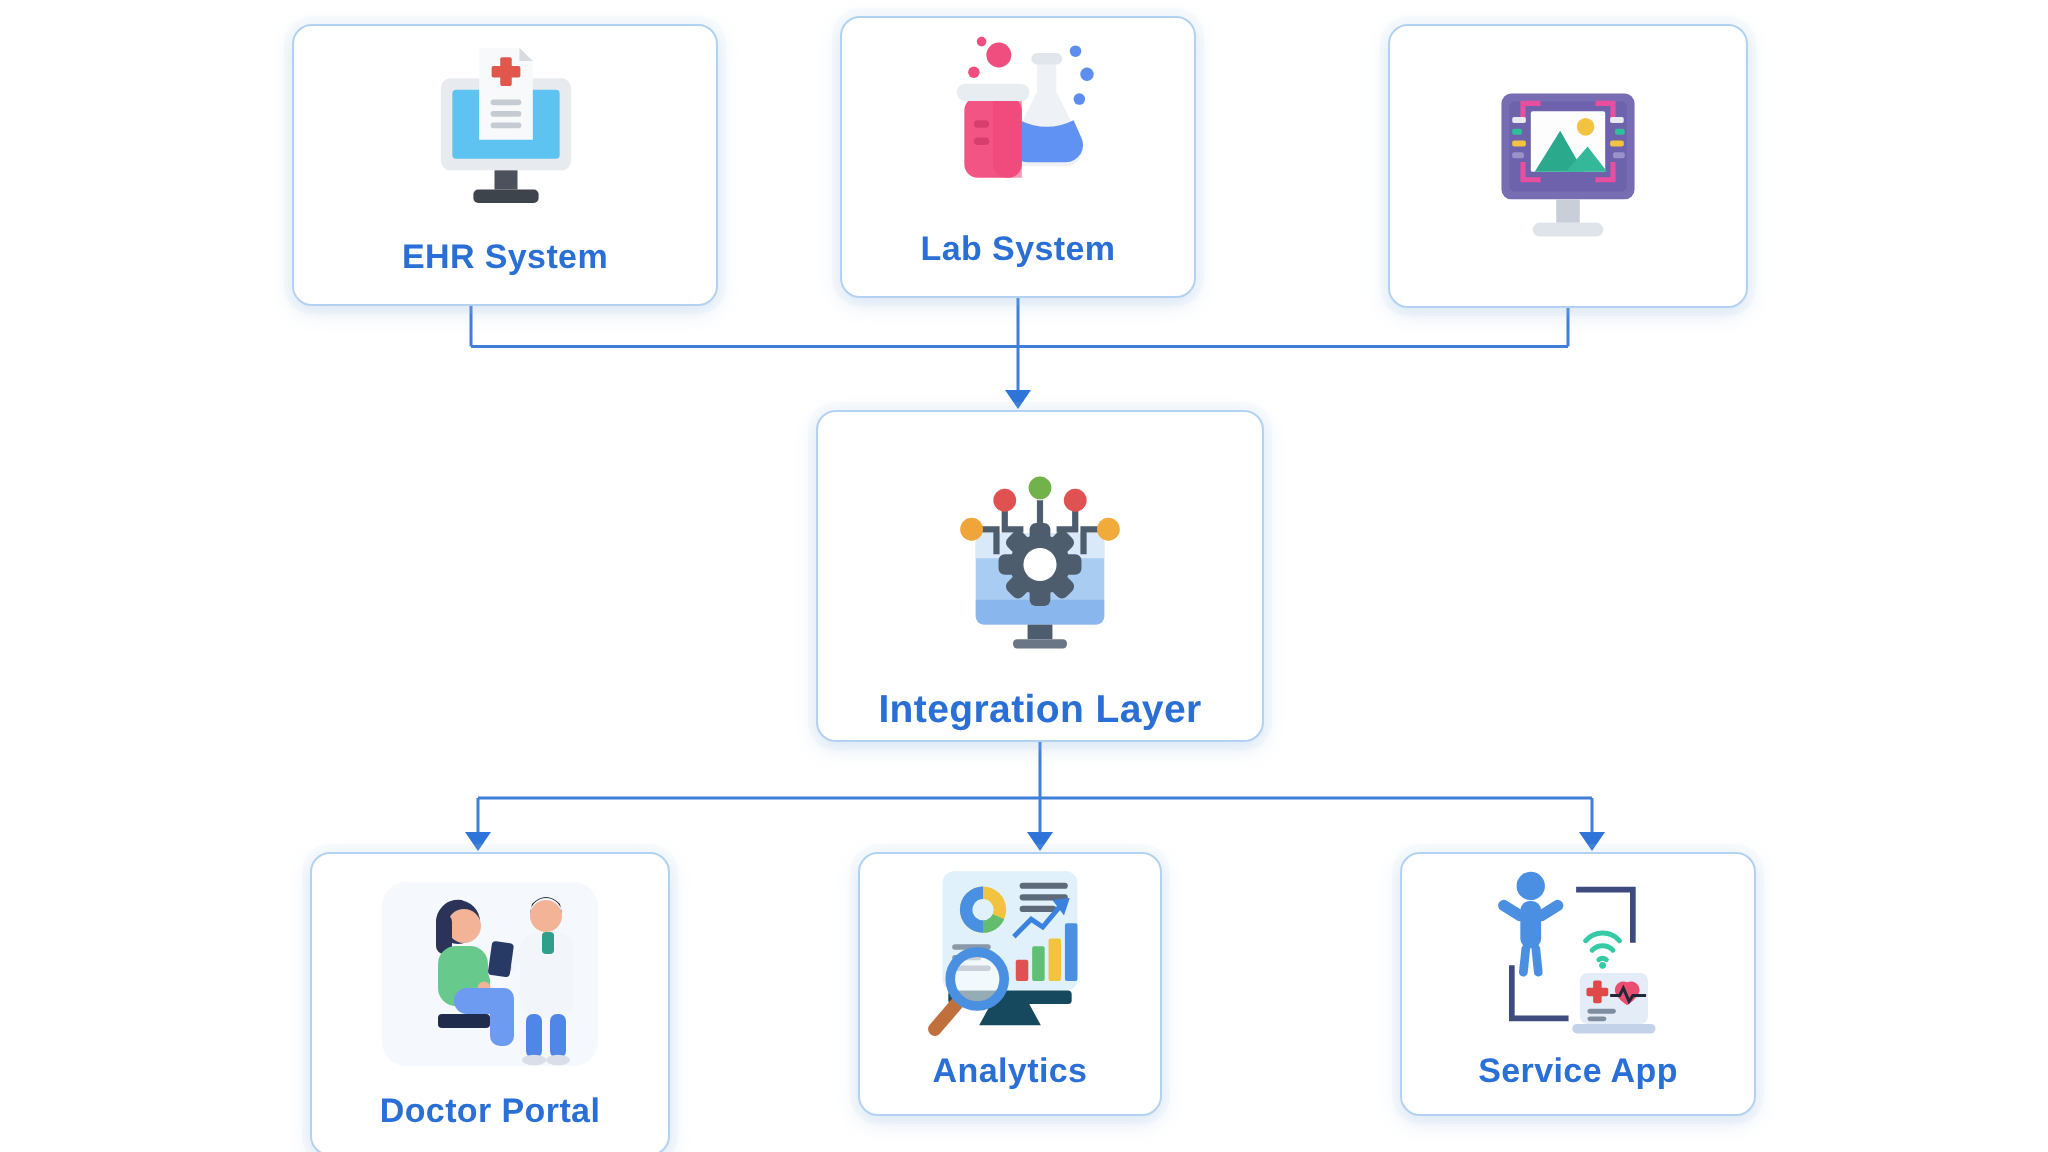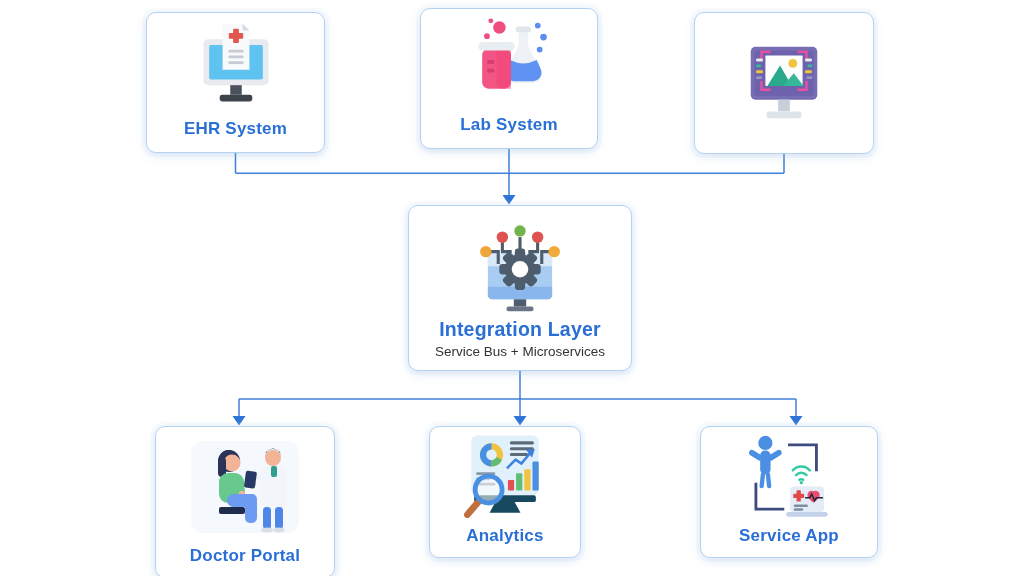--- a/index.html
+++ b/index.html
@@ -22,21 +22,21 @@
   .node .label{
     color:#2a6fd6;font-size:17px;font-weight:700;letter-spacing:.2px;
     margin:0 0 13px 0;white-space:nowrap;
   }
   .node .label.big{font-size:19.5px;margin-bottom:3px;}
   .node .sublabel{
     color:#313338;font-size:13.5px;font-weight:400;margin:0 0 11px 0;white-space:nowrap;
   }
   .node.bottom .label{margin-bottom:11px;}
 
-  #node-ehr        {left:146px;top:12px; width:179px;height:141px;}
+  #node-ehr        {left:146px;top:12px; width:213px;height:141px;}
   #node-lab        {left:420px;top:8px;  width:178px;height:141px;}
   #node-imaging    {left:694px;top:12px; width:180px;height:142px;}
   #node-integration{left:408px;top:205px;width:224px;height:166px;}
   #node-doctor     {left:155px;top:426px;width:180px;height:152px;}
   #node-analytics  {left:429px;top:426px;width:152px;height:132px;}
   #node-patient    {left:700px;top:426px;width:178px;height:132px;}
 
   .logo{
     position:absolute;left:891px;top:526px;
     font-size:26px;font-weight:700;color:#2b6bcb;letter-spacing:-0.3px;
@@ -169,21 +169,20 @@
           <rect x="-20" y="-5" width="40" height="10" rx="3"></rect>
           <rect x="-20" y="-5" width="40" height="10" rx="3" transform="rotate(45)"></rect>
           <rect x="-20" y="-5" width="40" height="10" rx="3" transform="rotate(90)"></rect>
           <rect x="-20" y="-5" width="40" height="10" rx="3" transform="rotate(135)"></rect>
           <circle r="14.5"></circle>
         </g>
         <circle cx="55" cy="57" r="8" fill="#ffffff"></circle>
       </svg>
     </div>
     <div class="label big">Integration Layer</div>
-    <div class="sublabel">Service Bus + Microservices</div>
   </div>
 
   <div class="node bottom" id="node-doctor">
     <div class="iconwrap">
       <svg width="128" height="96" viewBox="0 0 120 96">
         <rect x="6" y="2" width="108" height="92" rx="12" fill="#f5f9fd"></rect>
 
         <circle cx="44" cy="22" r="11" fill="#2b3358"></circle>
         <circle cx="47" cy="24" r="8.5" fill="#f2b397"></circle>
         <path d="M34 20 q2 -10 12 -9 l3 4 q-9 -2 -12 6 z" fill="#2b3358"></path>

